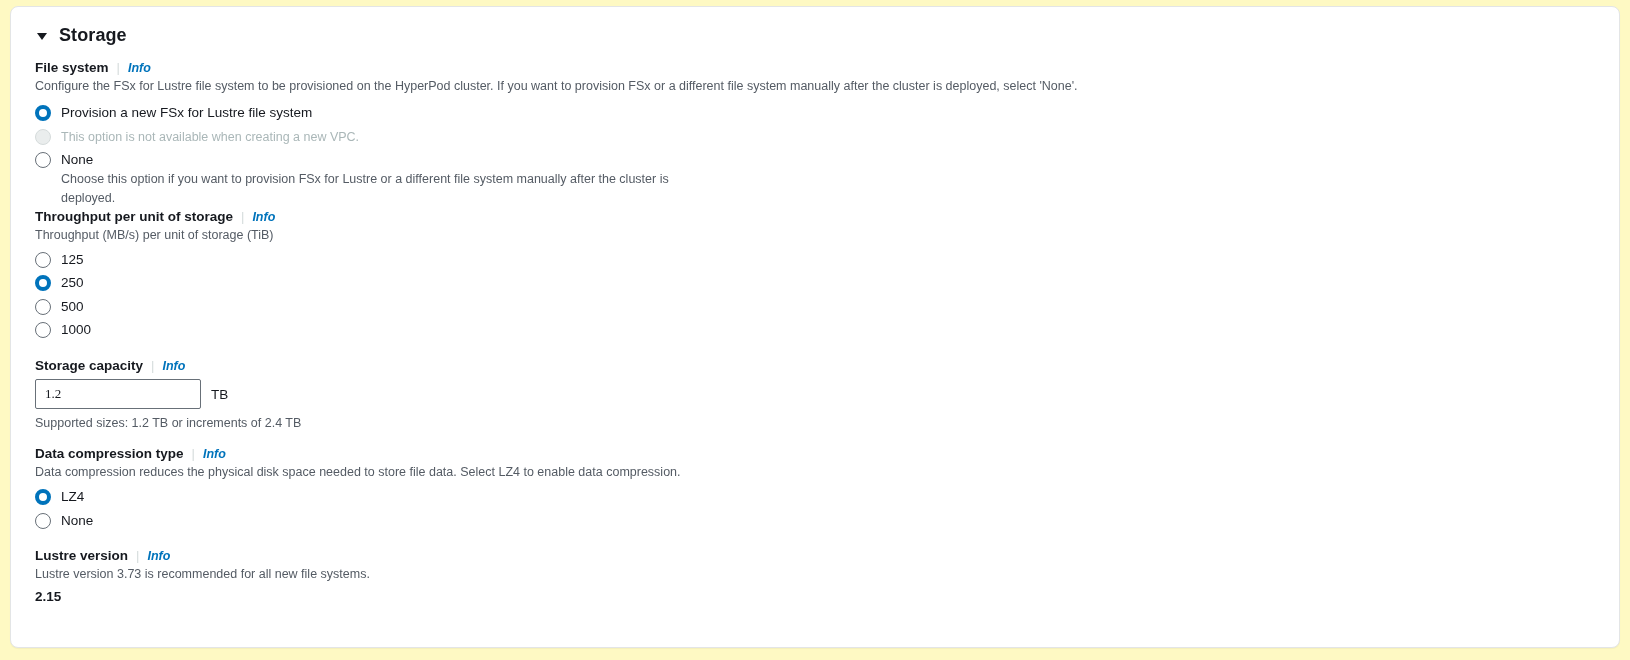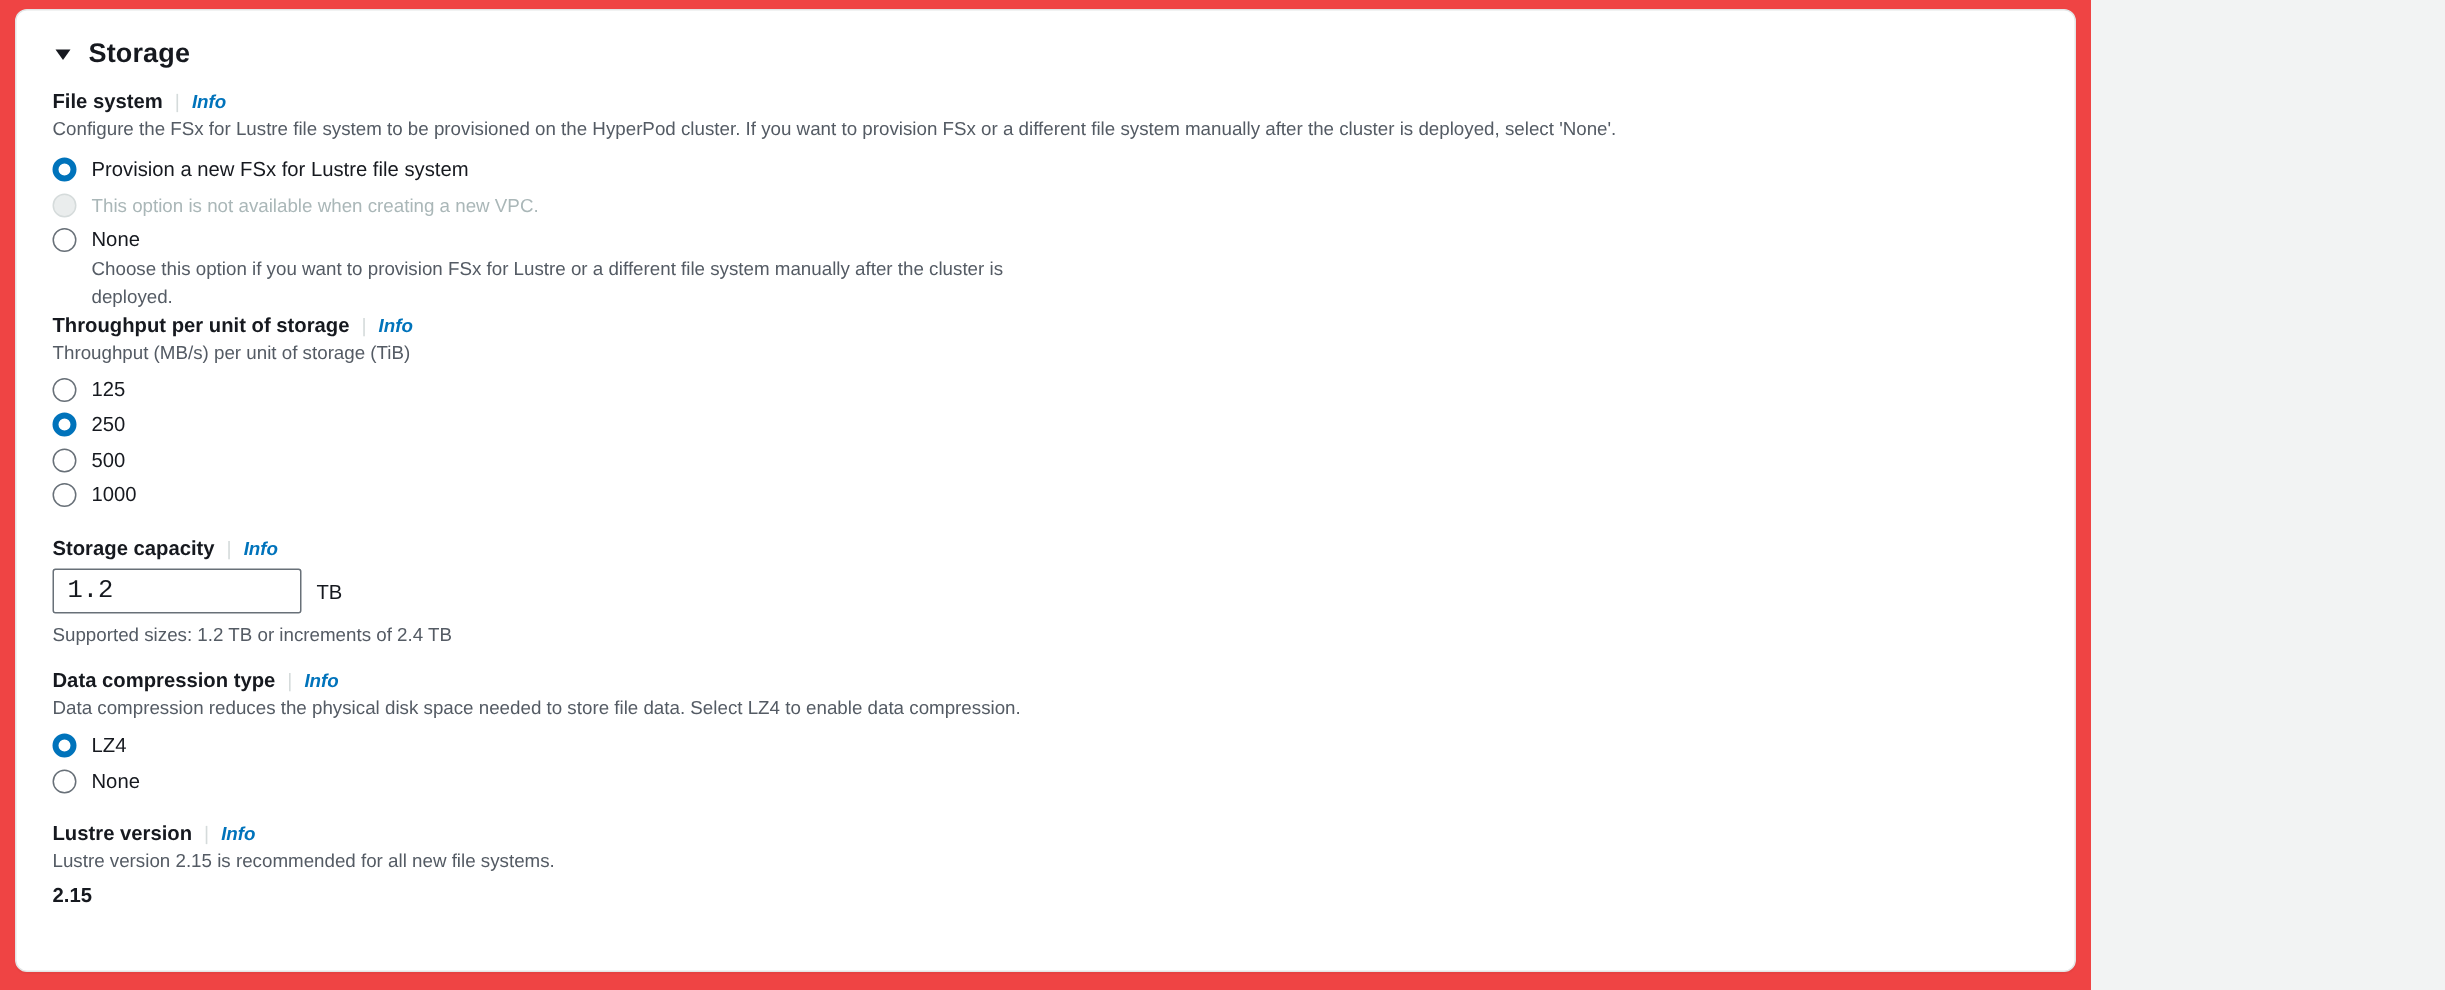--- a/index.html
+++ b/index.html
@@ -4,23 +4,23 @@
 <style>
   * { box-sizing: border-box; }
   html, body {
     margin: 0;
     padding: 0;
     background: #f2f3f3;
     font-family: "Liberation Sans", sans-serif;
     -webkit-font-smoothing: antialiased;
   }
   .page {
-    width: 1394px;
+    width: 1630px;
     height: 660px;
-    background: #ef4444;
+    background: #fef9c3;
     padding: 6px 10px 10px 10px;
     overflow: hidden;
   }
   .panel {
     background: #ffffff;
     border: 1px solid #e3e5e6;
     border-radius: 8px;
     height: 642px;
     padding: 18px 24px 12px 24px;
     box-shadow: 0 1px 1px rgba(0,0,0,0.04);
@@ -132,23 +132,23 @@
     align-items: center;
     gap: 10px;
     margin-top: 6px;
   }
   .text-input {
     width: 166px;
     height: 30px;
     border: 1px solid #687078;
     border-radius: 2px;
     padding: 4px 9px;
-    font-size: 17px;
-    color: #16191f;
-    font-family: Liberation Mono, monospace;
+    font-size: 13px;
+    color: #16191f;
+    font-family: Liberation Serif, serif;
     background: #fff;
     outline: none;
   }
   .unit {
     font-size: 13.5px;
     color: #16191f;
   }
   .hint {
     font-size: 12.5px;
     color: #545b64;
@@ -269,18 +269,18 @@
         </div>
       </div>
     </div>
 
     <div class="block tight">
       <div class="field-label-row">
         <span class="field-label">Lustre version</span>
         <span class="divider-pipe">|</span>
         <a class="info-link">Info</a>
       </div>
-      <div class="desc tight">Lustre version 2.15 is recommended for all new file systems.</div>
+      <div class="desc tight">Lustre version 3.73 is recommended for all new file systems.</div>
       <div class="static-value">2.15</div>
     </div>
 
   </div>
 </div>
 
 </body></html>

